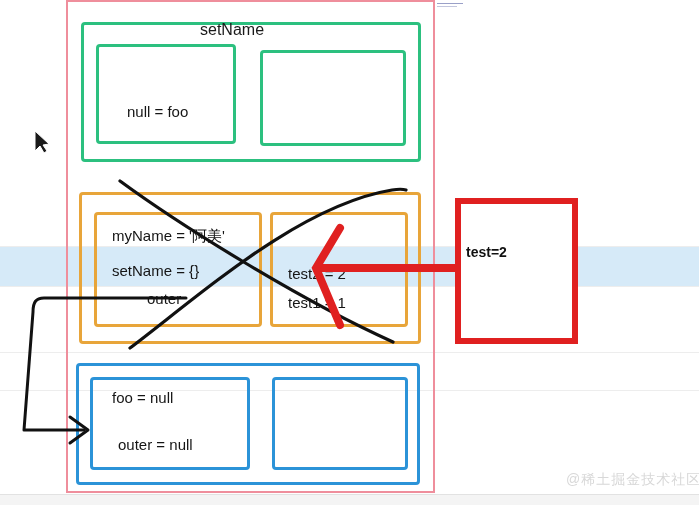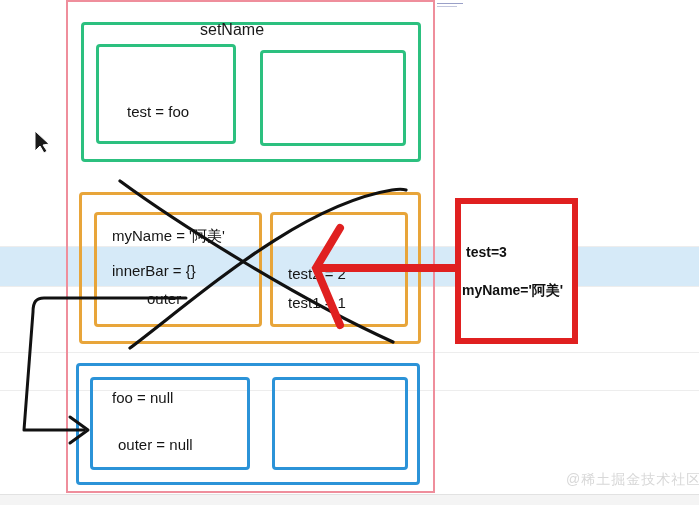--- a/index.html
+++ b/index.html
@@ -131,42 +131,41 @@
   <div class="bg-rule" style="top:494px;background:#e2e2e2;"></div>
 
   <div class="tiny-topbar-line" style="left:437px;top:3px;width:26px;"></div>
   <div class="tiny-topbar-line" style="left:437px;top:6px;width:20px;background:#c3c6dd;"></div>
 
   <div class="pink-frame" style="left:66px;top:0px;width:369px;height:493px;"></div>
 
   <div class="scope-box scope-green" style="left:81px;top:22px;width:340px;height:140px;"></div>
   <div class="scope-title" style="left:200px;top:21px;">setName</div>
   <div class="inner-box inner-green" style="left:96px;top:44px;width:140px;height:100px;"></div>
-  <div class="var-line" style="left:127px;top:103px;">test = foo</div>
+  <div class="var-line" style="left:127px;top:103px;">null = foo</div>
   <div class="inner-box inner-green" style="left:260px;top:50px;width:146px;height:96px;"></div>
 
   <div class="scope-box scope-orange" style="left:79px;top:192px;width:342px;height:152px;"></div>
   <div class="inner-box inner-orange" style="left:94px;top:212px;width:168px;height:115px;"></div>
   <div class="var-line" style="left:112px;top:227px;">myName = '阿美'</div>
-  <div class="var-line" style="left:112px;top:262px;">innerBar = {}</div>
+  <div class="var-line" style="left:112px;top:262px;">setName = {}</div>
   <div class="var-line" style="left:147px;top:290px;">outer</div>
 
   <div class="inner-box inner-orange" style="left:270px;top:212px;width:138px;height:115px;"></div>
   <div class="var-line" style="left:288px;top:265px;">test2 = 2</div>
   <div class="var-line" style="left:288px;top:294px;">test1 = 1</div>
 
   <div class="scope-box scope-blue" style="left:76px;top:363px;width:344px;height:122px;"></div>
   <div class="inner-box inner-blue" style="left:90px;top:377px;width:160px;height:93px;"></div>
   <div class="var-line" style="left:112px;top:389px;">foo = null</div>
   <div class="var-line" style="left:118px;top:436px;">outer = null</div>
   <div class="inner-box inner-blue" style="left:272px;top:377px;width:136px;height:93px;"></div>
 
   <div class="red-callout" style="left:455px;top:198px;width:123px;height:146px;"></div>
-  <div class="red-text" style="left:466px;top:244px;">test=3</div>
-  <div class="red-text" style="left:462px;top:282px;">myName='阿美'</div>
+  <div class="red-text" style="left:466px;top:244px;">test=2</div>
 
   <svg class="overlay" viewBox="0 0 699 505">
 
     <path d="M120 181 C 180 225, 300 300, 393 342" stroke="#111111" stroke-width="3.2" fill="none" stroke-linecap="round"></path>
     <path d="M130 348 C 200 295, 300 205, 392 190 C 398 189, 403 189, 406 190" stroke="#111111" stroke-width="3.2" fill="none" stroke-linecap="round"></path>
 
     <path d="M186 298 L 44 298 C 36 298, 33 302, 33 312 L 24 430 L 84 430" stroke="#111111" stroke-width="3" fill="none" stroke-linecap="round" stroke-linejoin="round"></path>
     <path d="M70 417 L 88 430 L 70 443" stroke="#111111" stroke-width="3" fill="none" stroke-linecap="round" stroke-linejoin="round"></path>
 
     <line x1="461" y1="268" x2="320" y2="268" stroke="#e02020" stroke-width="8" stroke-linecap="butt"></line>

